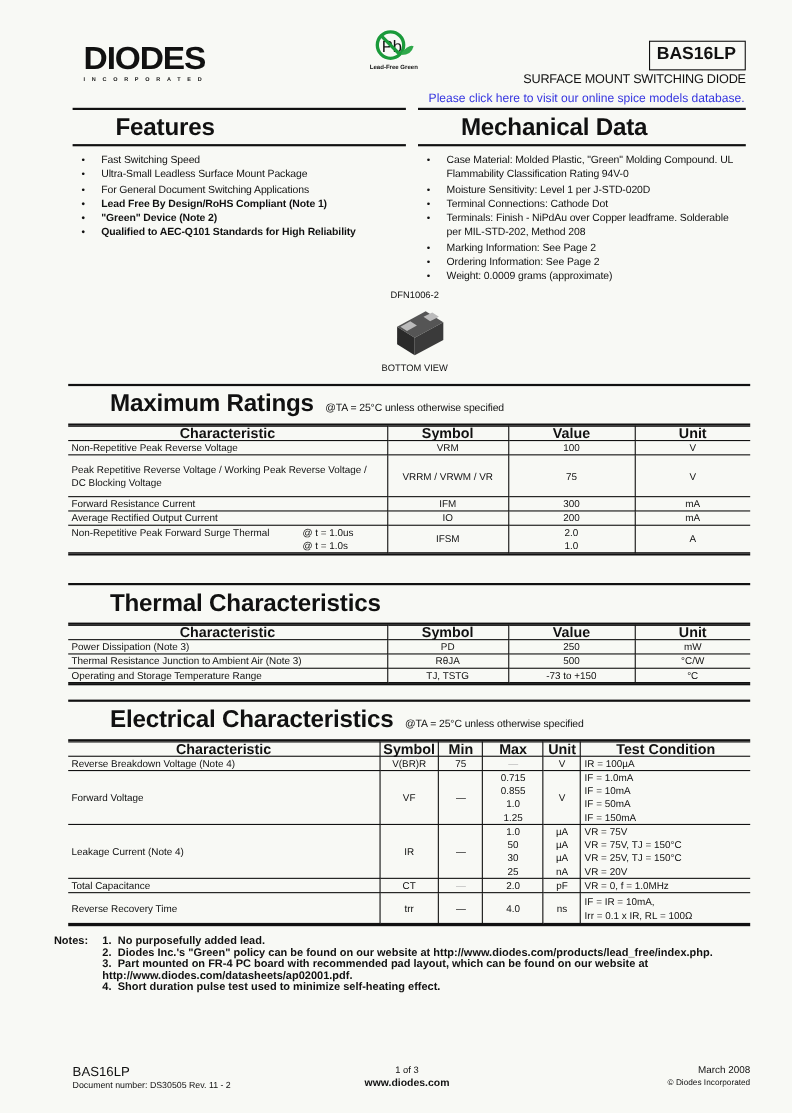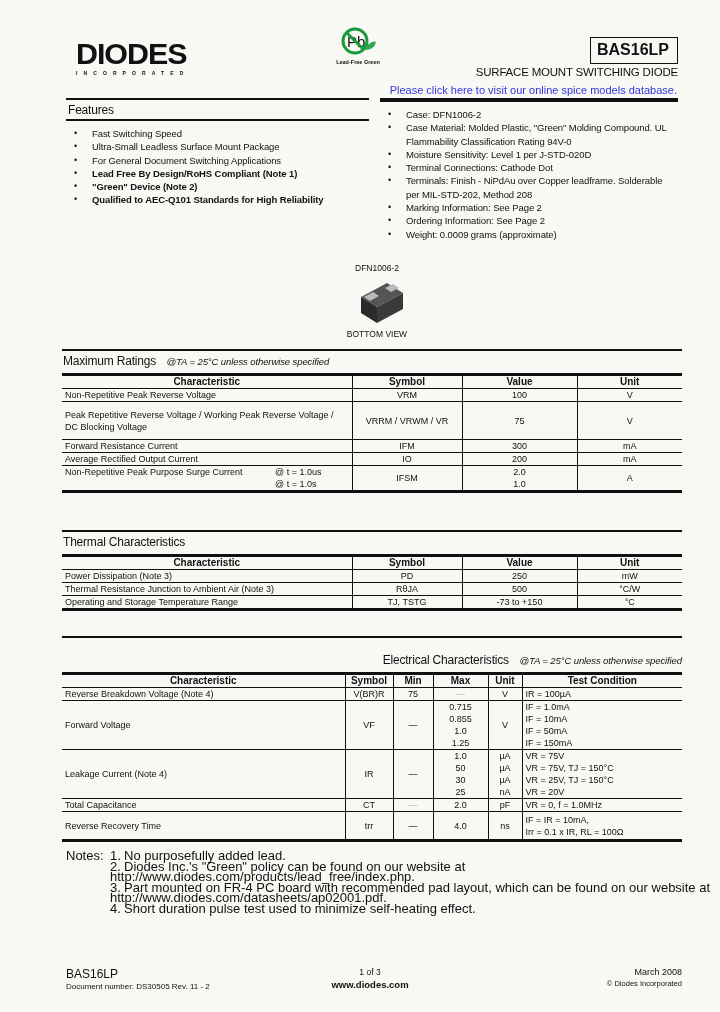--- a/index.html
+++ b/index.html
@@ -11,42 +11,42 @@
   .logo { left: 76px; top: 40px; }
   .logo-word { font-family: "Liberation Sans", sans-serif; font-weight: 900; font-size: 29px; letter-spacing: -1px; line-height: 28px; transform: scaleX(1.05); transform-origin: left; }
   .logo-sub { font-size: 5px; letter-spacing: 6.1px; font-weight: bold; margin-top: 2px; }
   .pb-logo { left: 333px; top: 26px; width: 50px; text-align: center; }
   .pb-label { font-size: 5.5px; font-weight: bold; margin-top: 1px; }
   .part-box { left: 590px; top: 37px; width: 88px; height: 27px; border: 1.5px solid #111; font-weight: bold; font-size: 16px; text-align: right; padding-right: 8px; line-height: 24px; }
   .subtitle { right: 42px; top: 66px; font-size: 11.5px; letter-spacing: -0.2px; }
   .spice-link { right: 43px; top: 84px; font-size: 11px; color: #3535e0; }
 
   
-  .sec-title { font-weight: normal; font-size: 12px; letter-spacing: -0.2px; }
+  .sec-title { font-weight: bold; font-size: 22px; letter-spacing: -0.2px; margin-left: 37px; }
   .sec-bar { height: 2px; background: #111; }
-  .sub-note { font-size: 9.5px; font-weight: normal; margin-left: 8px; letter-spacing: -0.1px; font-style: italic; }
+  .sub-note { font-size: 9.5px; font-weight: normal; margin-left: 8px; letter-spacing: -0.1px; }
 
   ul.bul { list-style: none; }
   ul.bul li { position: relative; padding-left: 26px; font-size: 9.5px; line-height: 13.3px; letter-spacing: -0.1px; }
   ul.bul li::before { content: "\2022"; position: absolute; left: 8px; top: 0; font-size: 9px; }
   ul.bul li.bold { font-weight: bold; }
 
   
   .pkg { left: 332px; top: 263px; width: 90px; text-align: center; font-size: 8.5px; }
 
   
   table { border-collapse: collapse; font-size: 9px; }
   td, th { border: 1px solid #111; padding: 0 3px; vertical-align: middle; line-height: 12px; }
-  th { font-weight: bold; text-align: center; font-size: 10px; }
+  th { font-weight: bold; text-align: center; font-size: 13px; }
   td.c { text-align: center; }
   .tbl-wrap { border-top: 2px solid #111; border-bottom: 2px solid #111; }
   td:first-child, th:first-child { border-left: none; }
   td:last-child, th:last-child { border-right: none; }
 
-  .notes { left: 66px; top: 851px; font-size: 13px; line-height: 10.5px; }
+  .notes { left: 49px; top: 851px; font-size: 10px; line-height: 10.5px; font-weight: bold; }
   .notes .lab { position: absolute; left: 0; top: 0; }
   .notes ol { list-style: none; margin-left: 44px; }
   .notes li span.n { display: inline-block; width: 14px; }
 
   .footer-left { left: 66px; top: 967px; }
   .footer-mid { left: 330px; top: 967px; width: 80px; text-align: center; }
   .footer-right { right: 38px; top: 967px; text-align: right; }
 </style>
 </head>
 <body>
@@ -79,23 +79,23 @@
     <li>Ultra-Small Leadless Surface Mount Package</li>
     <li>For General Document Switching Applications</li>
     <li class="bold">Lead Free By Design/RoHS Compliant (Note 1)</li>
     <li class="bold">"Green" Device (Note 2)</li>
     <li class="bold">Qualified to AEC-Q101 Standards for High Reliability</li>
   </ul>
 </div>
 
 <div class="abs" style="left:380px; top:98px; width:298px;">
   <div class="sec-bar"></div>
+  <div class="sec-title" style="padding:3px 0 2px 2px;">Mechanical Data</div>
   <div class="sec-bar"></div>
   <ul class="bul" style="margin-top:6px;">
-    <li>Case: DFN1006-2</li>
     <li>Case Material: Molded Plastic, "Green" Molding Compound. UL Flammability Classification Rating 94V-0</li>
     <li>Moisture Sensitivity: Level 1 per J-STD-020D</li>
     <li>Terminal Connections: Cathode Dot</li>
     <li>Terminals: Finish - NiPdAu over Copper leadframe. Solderable per MIL-STD-202, Method 208</li>
     <li>Marking Information:  See Page 2</li>
     <li>Ordering Information: See Page 2</li>
     <li>Weight: 0.0009 grams (approximate)</li>
   </ul>
 </div>
 
@@ -152,21 +152,21 @@
     </tr>
     <tr>
       <td>Average Rectified Output Current</td>
       <td class="c">IO</td>
       <td class="c">200</td>
       <td class="c">mA</td>
     </tr>
     <tr>
       <td>
         <div style="display:flex;">
-          <span style="width:210px;">Non-Repetitive Peak Purpose Surge Current</span>
+          <span style="width:210px;">Non-Repetitive Peak Forward Surge Thermal</span>
           <span>
             <div>@ t = 1.0us</div>
             <div>@ t = 1.0s</div>
           </span>
         </div>
       </td>
       <td class="c">IFSM</td>
       <td class="c">
         <div>2.0</div>
         <div>1.0</div>
@@ -216,21 +216,21 @@
       <td class="c">-73 to +150</td>
       <td class="c">°C</td>
     </tr>
   </tbody>
       </table>
   </div>
 </div>
 
 <div class="abs" style="left:62px; top:636px; width:620px;">
   <div class="sec-bar"></div>
-  <div style="padding:15px 0 2px 1px;text-align:right;">
+  <div style="padding:3px 0 2px 1px;">
     <span class="sec-title">Electrical Characteristics</span>
     <span class="sub-note">@TA = 25°C unless otherwise specified</span>
   </div>
   <div class="tbl-wrap" style="margin-top:3px;">
   <table style="width:100%;">
     <colgroup>
           <col style="width:283px">
           <col style="width:48px">
           <col style="width:40px">
           <col style="width:55px">

